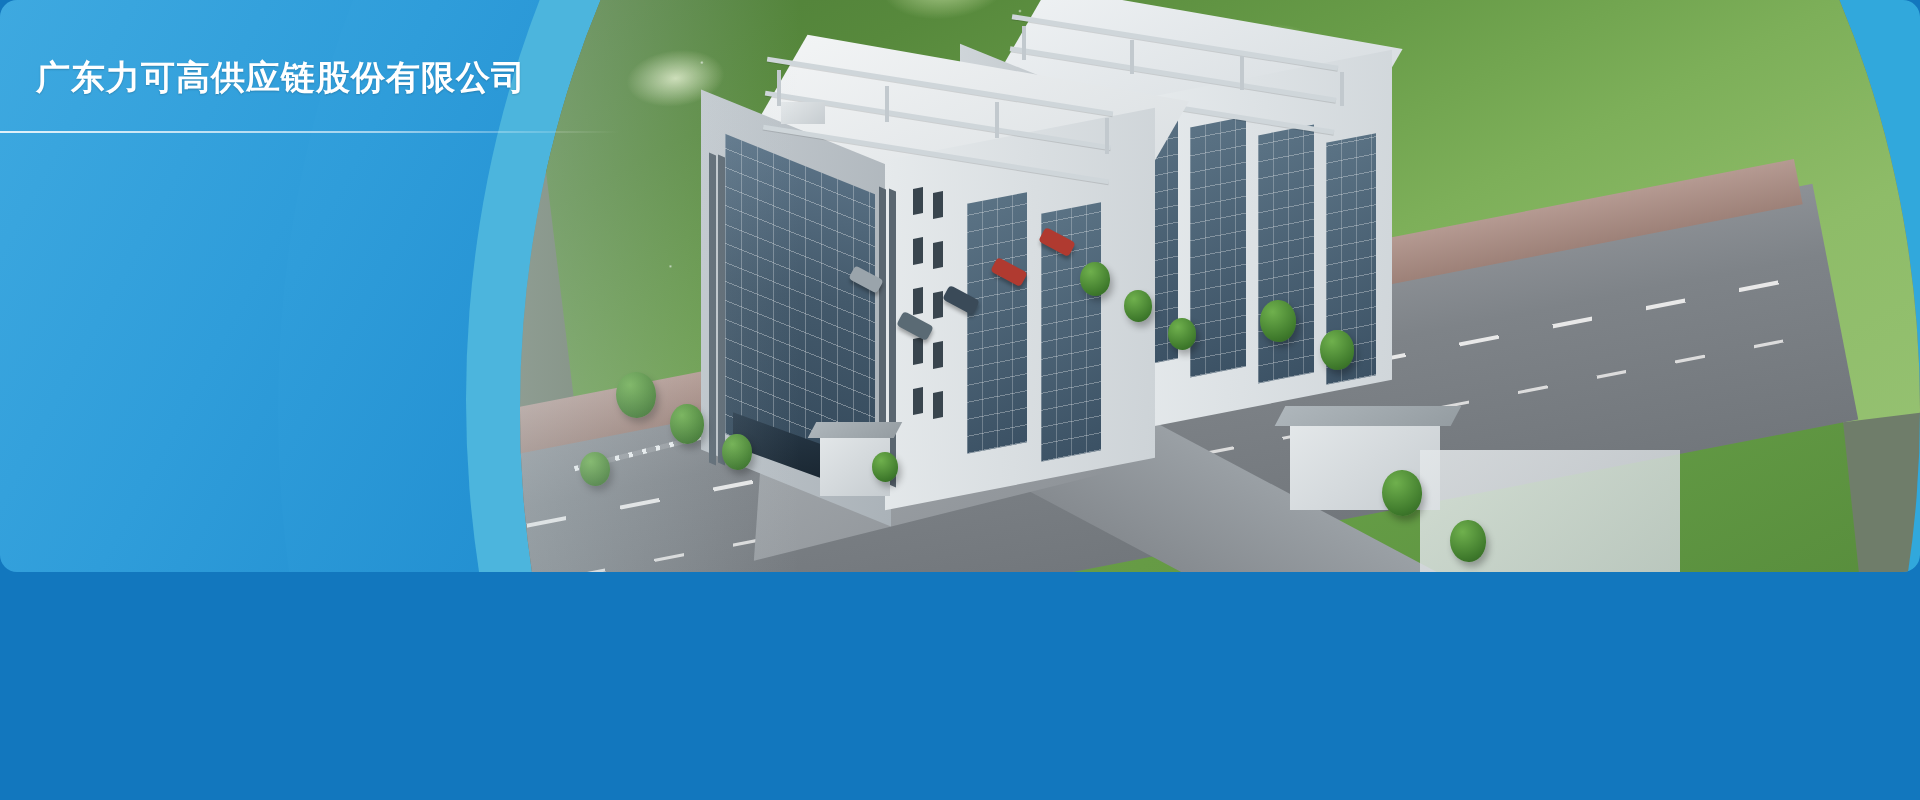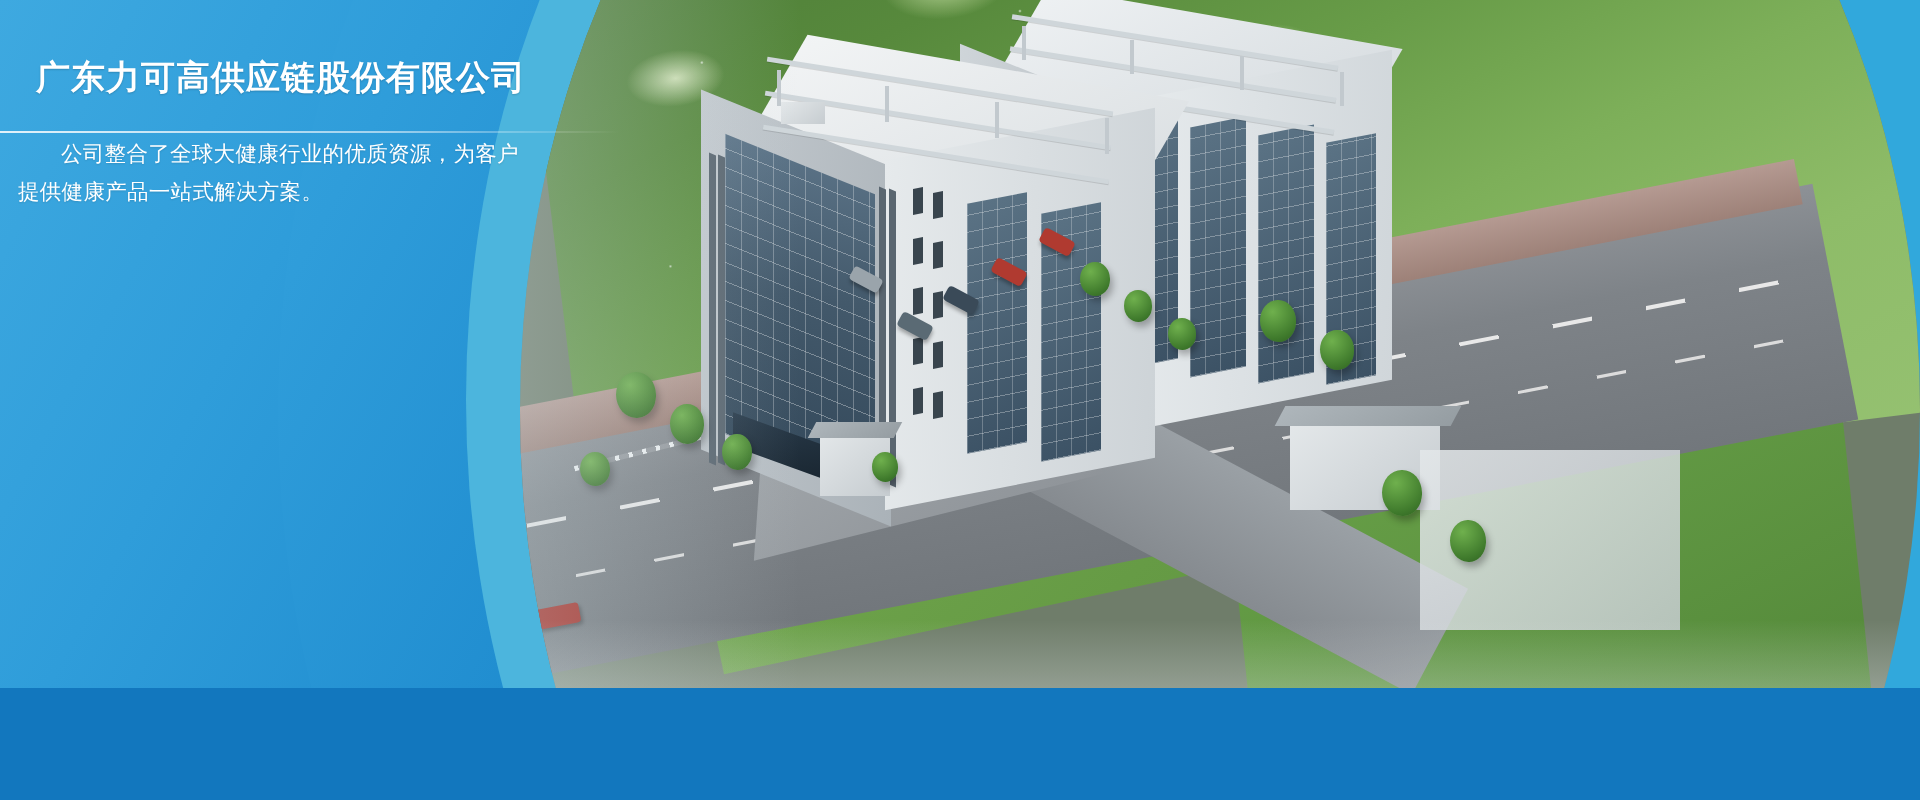--- a/index.html
+++ b/index.html
@@ -1,21 +1,21 @@
 <!DOCTYPE html>
 <html><head>
 <meta charset="utf-8">
 <style>
   * { margin:0; padding:0; box-sizing:border-box; }
   html,body { width:1920px; height:800px; overflow:hidden; }
   body {
     font-family:"Liberation Sans","DejaVu Sans",sans-serif;
     background:#1277be;
   }
-  .stage { position:relative; width:1920px; height:688px; overflow:hidden; }
+  .stage { position:relative; width:1920px; height:572px; overflow:hidden;border-radius:17px; }
 
   
   .bg-base {
     position:absolute; inset:0;
     background:linear-gradient(118deg,#3ea9e0 0%,#2f9dda 18%,#1f8ccf 38%,#1478bf 58%,#0f6cb4 78%,#0a5ea6 100%);
   }
 
   
   .arc { position:absolute; border-radius:50%; }
   .arc-1 {  
@@ -359,17 +359,16 @@
 
       <div class="haze"></div>
       <div class="haze-left"></div>
     </div>
   </div>
 
   <div class="panel">
     <h1 class="title">广东力可高供应链股份有限公司</h1>
     <div class="rule"></div>
     <div class="body">
-      <p>公司整合了全球大健康行业的优质资源，为客户提供健康产品一站式解决方案。</p>
     </div>
   </div>
 
 </div>
 
 </body></html>

